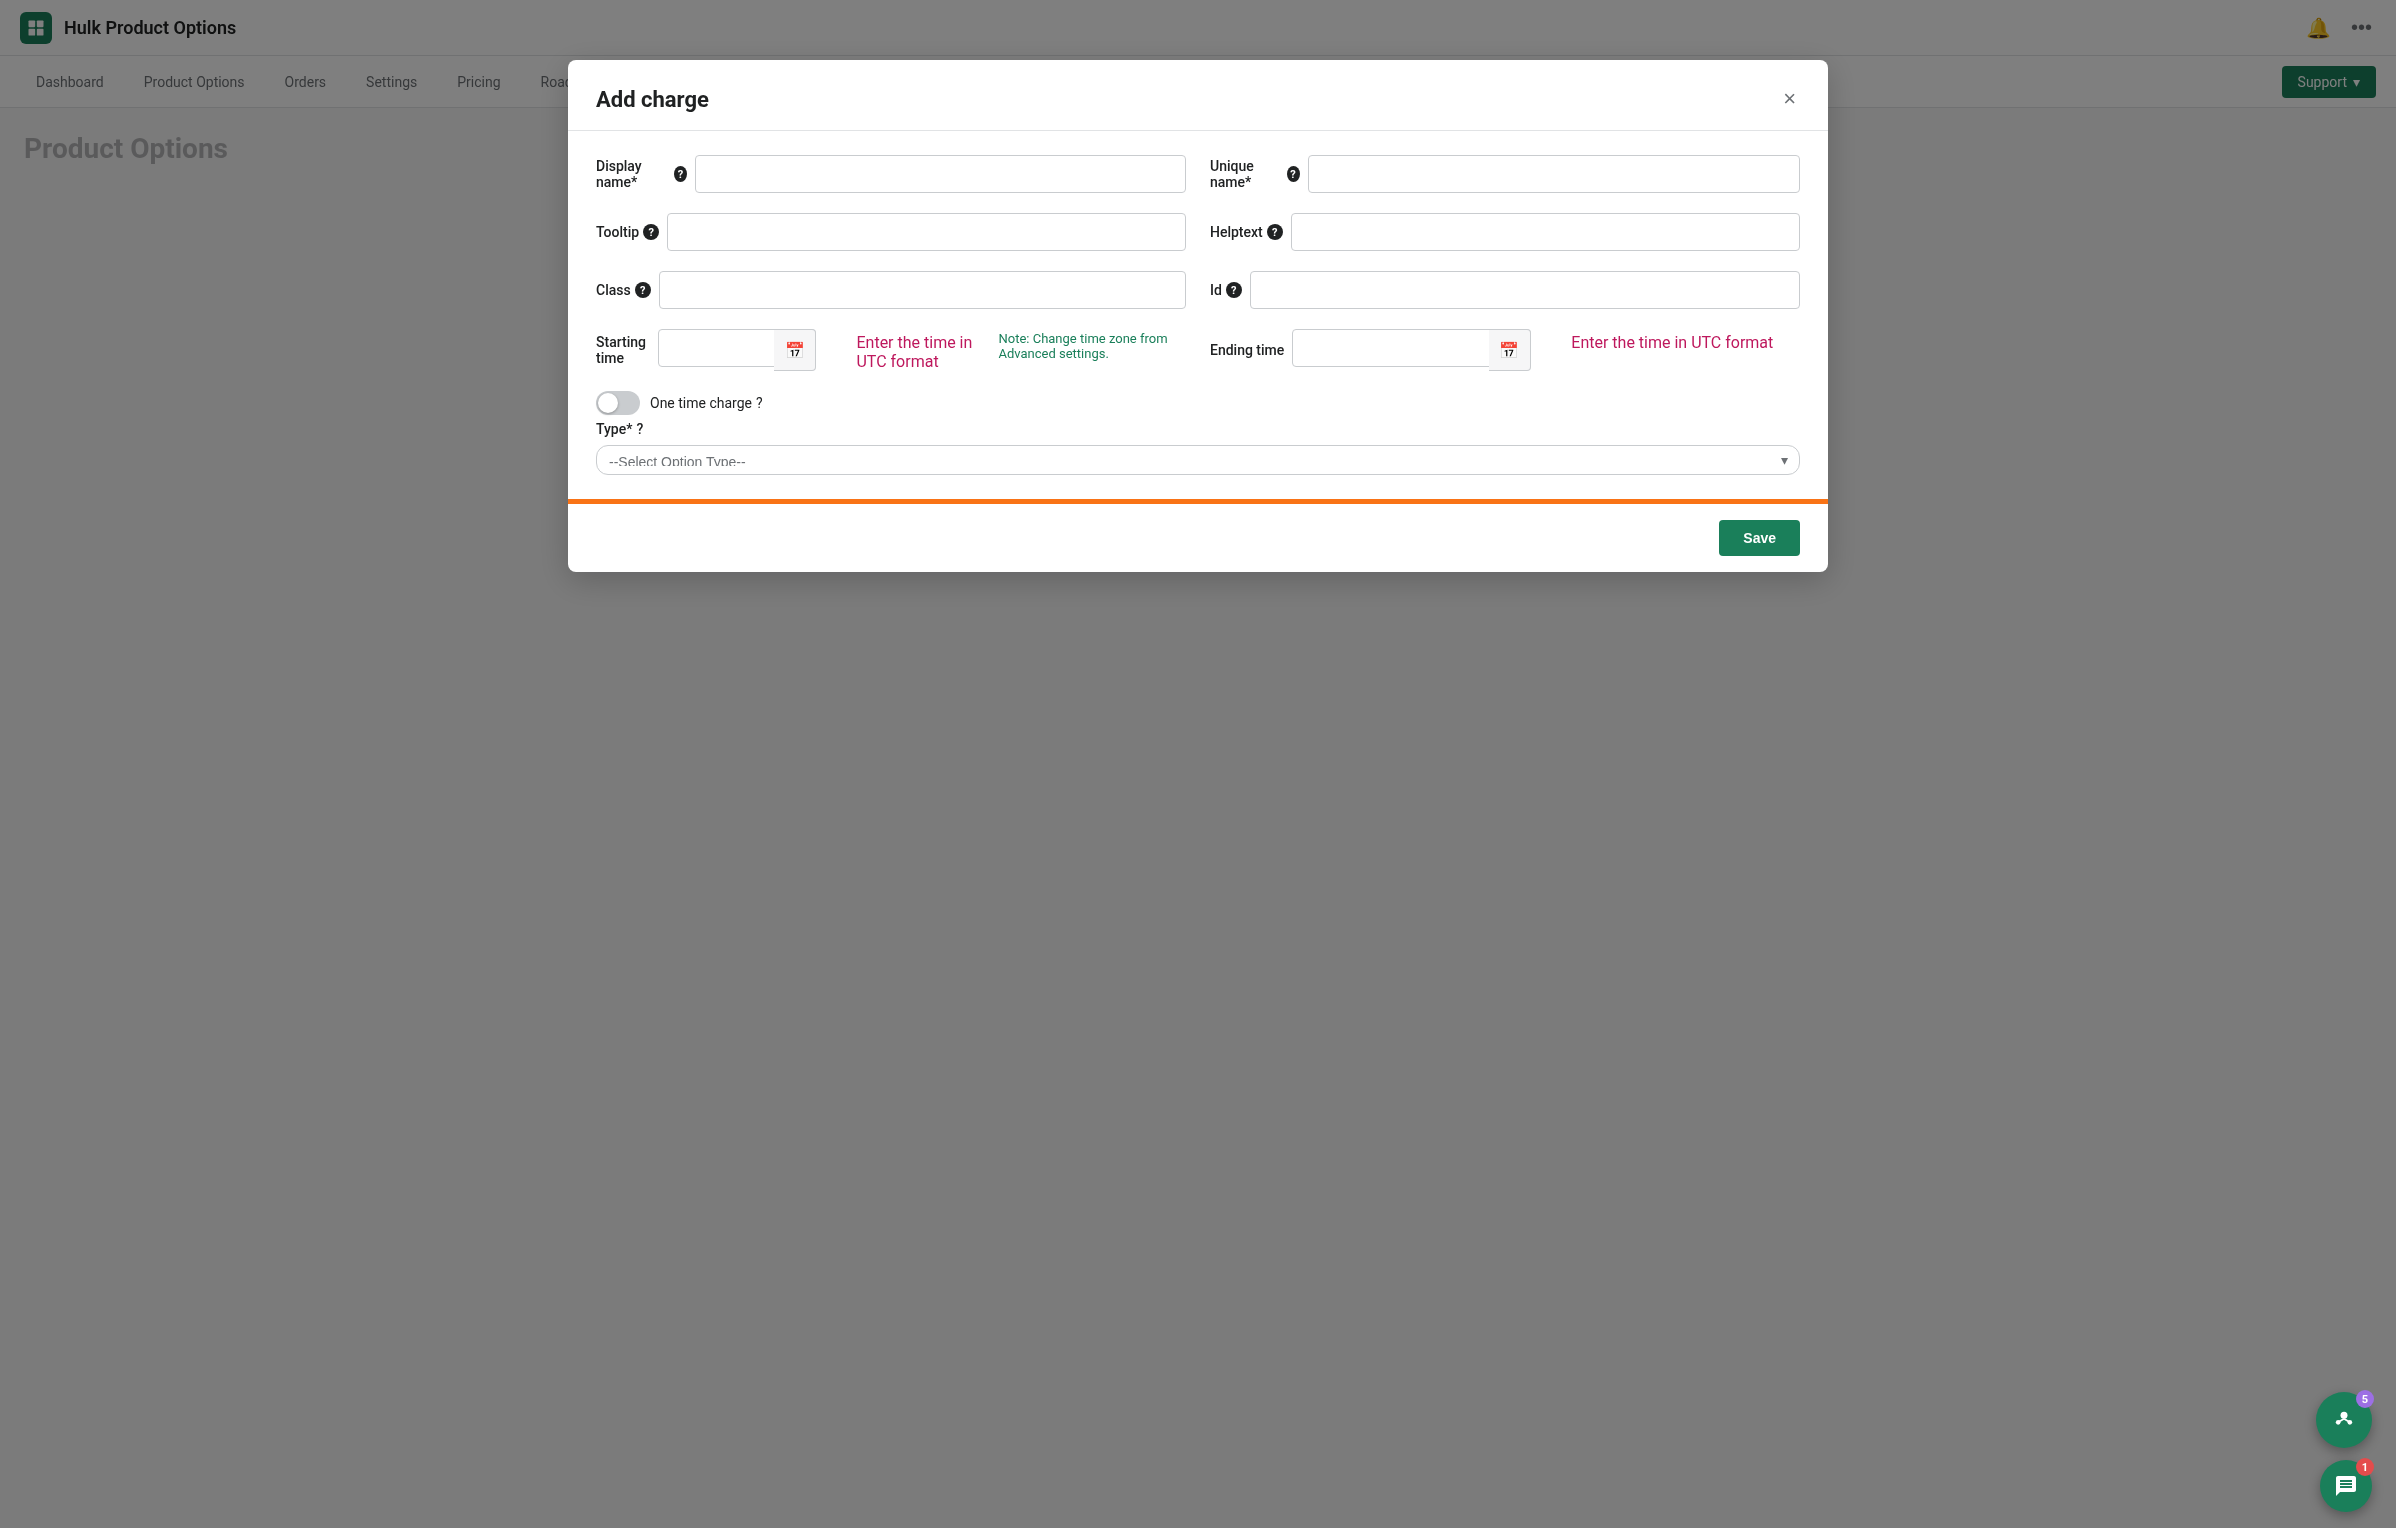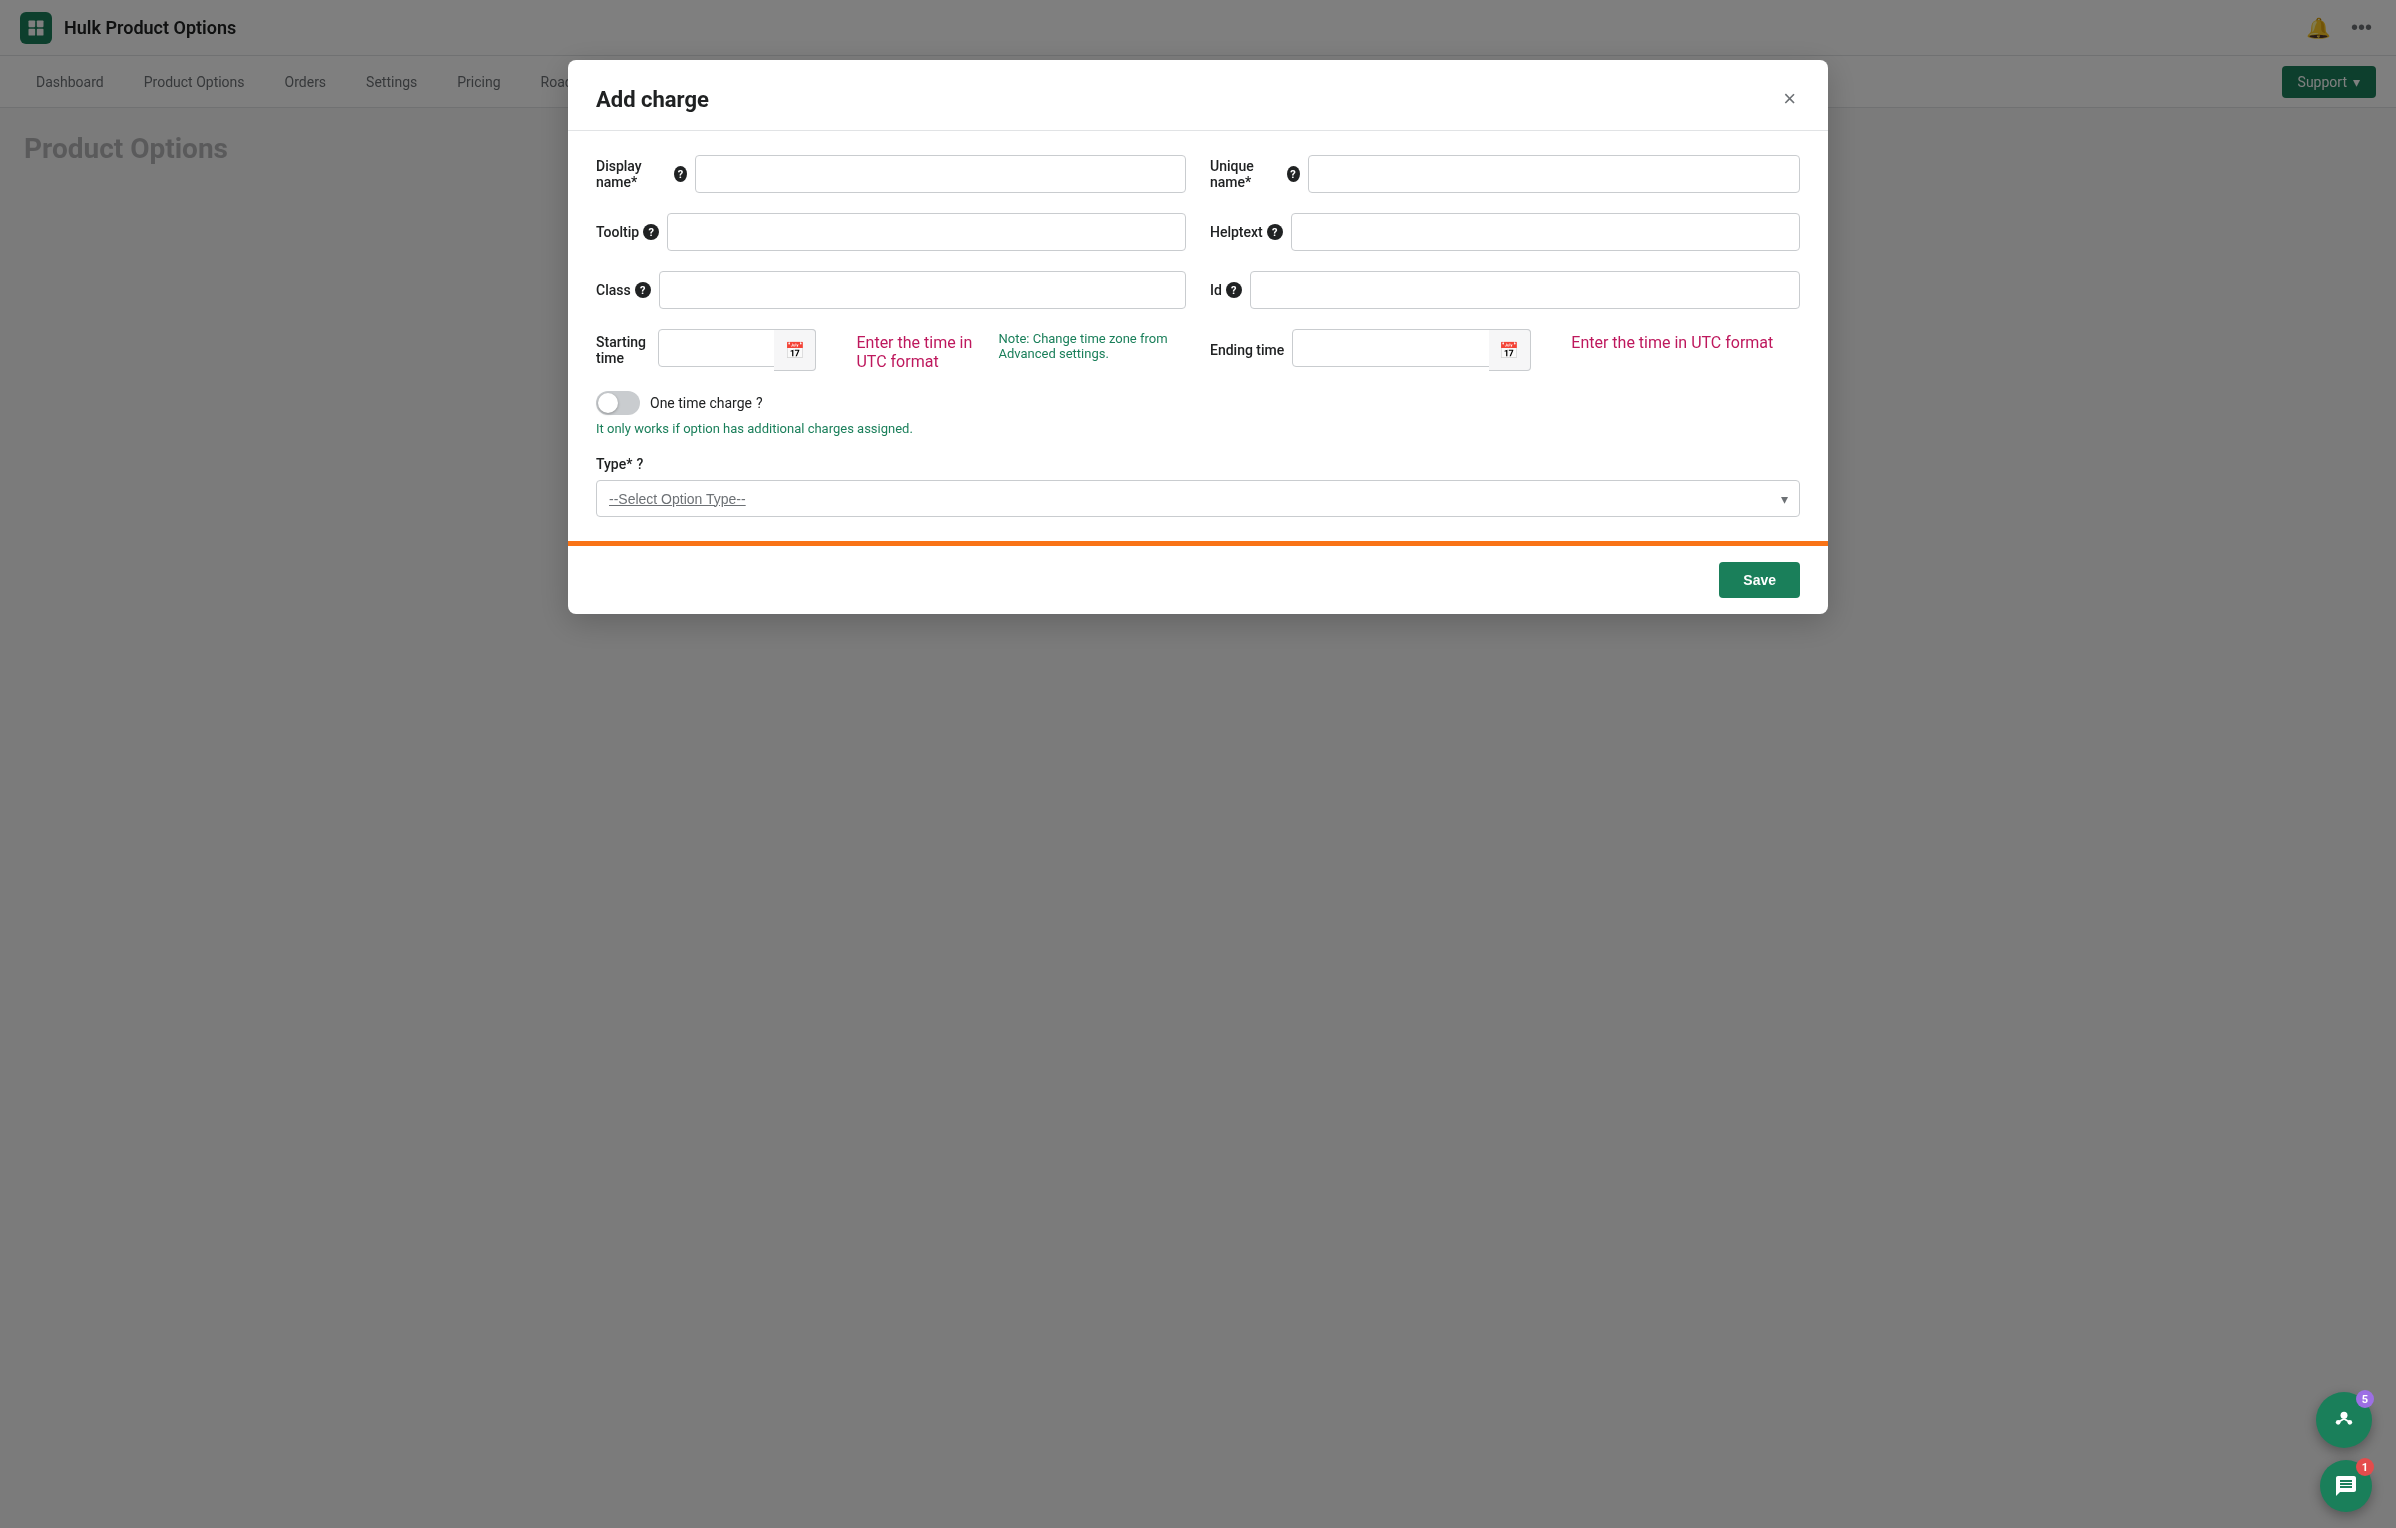--- a/index.html
+++ b/index.html
@@ -283,30 +283,29 @@
       font-weight: 500;
       color: #202223;
       display: flex;
       align-items: center;
       gap: 4px;
       margin-bottom: 8px;
     }
     .type-select {
       width: 100%;
       border: 1px solid #c9cccf;
-      border-radius: 4px;
+      border-radius: 12px;
       padding: 8px 40px 8px 12px;
       font-size: 14px;
       color: #6d7175;
       background: #fff;
       appearance: none;
       cursor: pointer;
-      height: 37px;
+      height: 30px;
       outline: none;
-      text-decoration: underline;
     }
     .select-wrapper {
       position: relative;
     }
     .select-arrow {
       position: absolute;
       right: 12px;
       top: 50%;
       transform: translateY(-50%);
       pointer-events: none;
@@ -524,21 +523,20 @@
         </div>
       </div>
 
       <div class="toggle-row">
         <div class="toggle-switch"></div>
         <span class="toggle-label">
           <span>One time charge</span>
           <span class="help-icon">?</span>
         </span>
       </div>
-      <div class="toggle-note">It only works if option has additional charges assigned.</div>
 
       <div>
         <div class="type-label">
           <span>Type*</span>
           <span class="help-icon">?</span>
         </div>
         <div class="select-wrapper">
           <select class="type-select"><option value="">--Select Option Type--</option><option value="Text">Text</option><option value="Textarea">Textarea</option><option value="Number">Number</option><option value="Checkbox">Checkbox</option><option value="Radio">Radio</option><option value="Dropdown">Dropdown</option><option value="Color Swatch">Color Swatch</option><option value="Image Swatch">Image Swatch</option><option value="Date">Date</option><option value="File Upload">File Upload</option></select>
           <span class="select-arrow">▾</span>
         </div>

